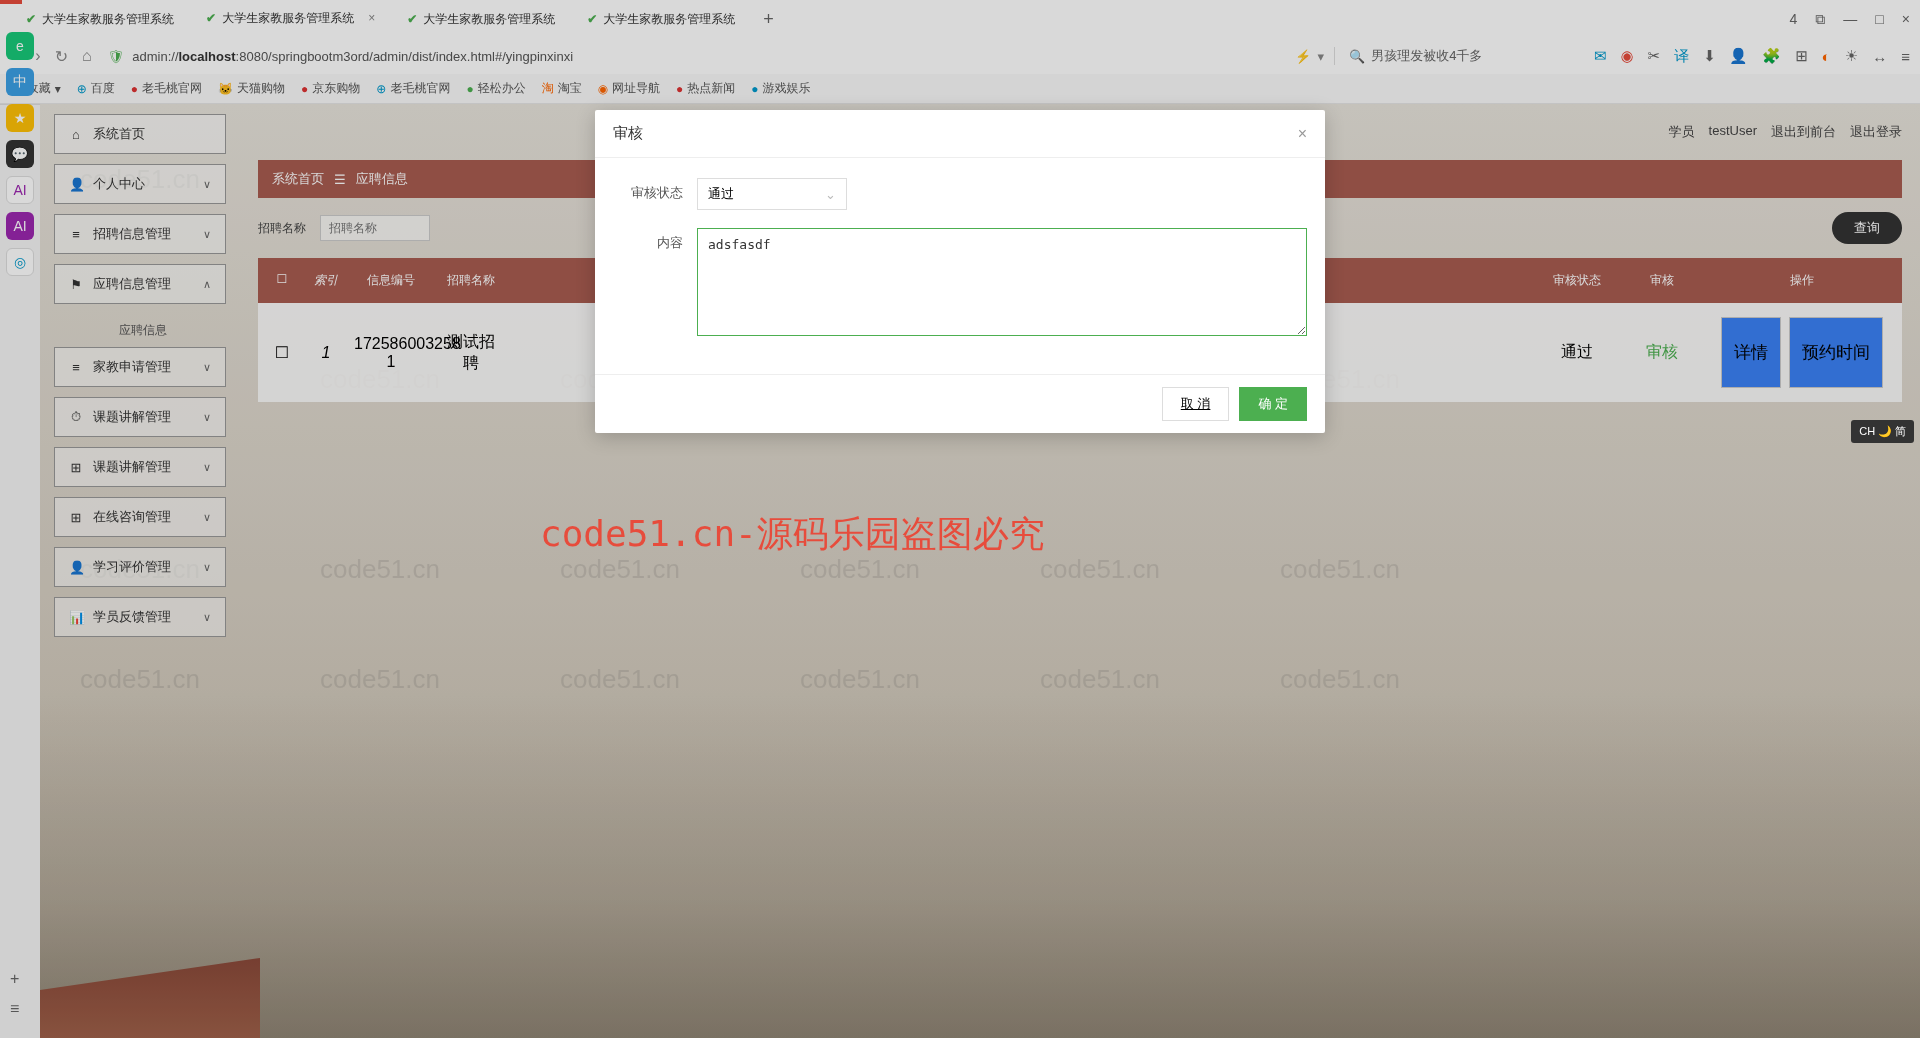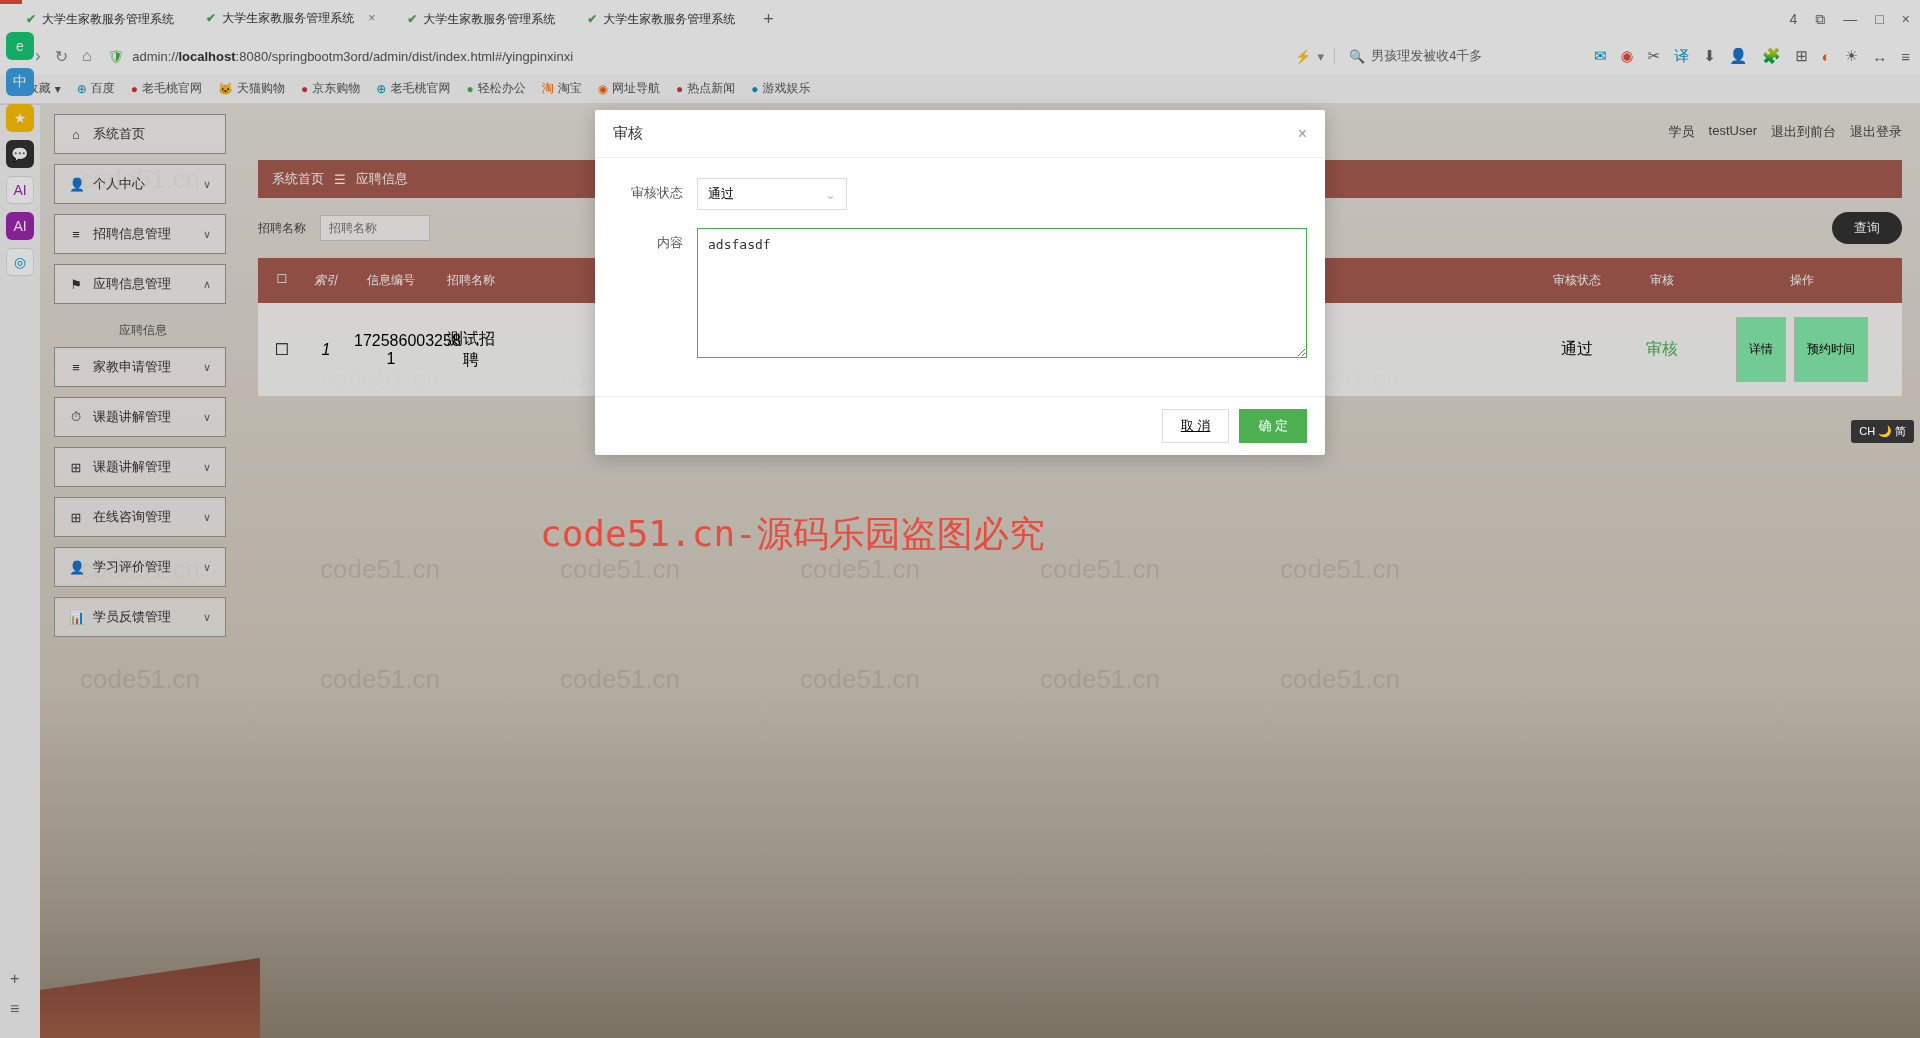--- a/index.html
+++ b/index.html
@@ -68,33 +68,33 @@
     .th, .td { padding: 14px 8px; text-align: center; }
     .tbody .trow { display: flex; align-items: center; background: rgba(255,255,255,0.7); }
     .col-check { width: 48px; }
     .col-idx { width: 40px; font-style: italic; }
     .col-num { width: 90px; }
     .col-name { width: 70px; }
     .col-spacer { flex: 1; }
     .col-status { width: 90px; }
     .col-audit { width: 80px; color: #4CAF50; }
     .col-ops { width: 200px; display: flex; gap: 8px; justify-content: center; }
-    .op-btn { border: 1px solid #ccc; padding: 23px 12px; font-size: 12px; background: #86efac; cursor: pointer; }
+    .op-btn { border: 1px solid #ccc; padding: 23px 12px; font-size: 17px; background: #3b82f6; cursor: pointer; }
     
     
     .modal-overlay { position: absolute; inset: 0; background: rgba(0,0,0,0.15); z-index: 10; display: flex; align-items: flex-start; justify-content: center; padding-top: 110px; }
     .modal { background: #fff; width: 730px; border-radius: 2px; box-shadow: 0 4px 20px rgba(0,0,0,0.2); }
     .modal-head { display: flex; align-items: center; padding: 14px 18px; border-bottom: 1px solid #eee; }
     .modal-title { font-size: 15px; color: #333; }
     .modal-close { margin-left: auto; color: #999; cursor: pointer; font-size: 16px; }
     .modal-body { padding: 20px 18px; }
     .form-row { display: flex; align-items: flex-start; margin-bottom: 18px; gap: 14px; }
     .form-label { width: 70px; text-align: right; font-size: 13px; color: #555; padding-top: 6px; }
     .form-select { border: 1px solid #ddd; padding: 6px 10px; width: 150px; font-size: 13px; display: flex; justify-content: space-between; align-items: center; }
-    .form-textarea { flex: 1; border: 1px solid #4CAF50; padding: 8px 10px; height: 130px; font-size: 13px; color: #333; font-family: monospace; resize: both; }
+    .form-textarea { flex: 1; border: 1px solid #4CAF50; padding: 8px 10px; height: 108px; font-size: 13px; color: #333; font-family: monospace; resize: both; }
     .modal-foot { padding: 12px 18px; display: flex; justify-content: flex-end; gap: 10px; border-top: 1px solid #eee; }
     .btn-cancel { border: 1px solid #ddd; background: #fff; padding: 7px 18px; font-size: 13px; cursor: pointer; text-decoration: underline; }
     .btn-confirm { background: #4CAF50; border: 1px solid #4CAF50; color: #fff; padding: 7px 18px; font-size: 13px; cursor: pointer; }
     
     
     .watermark { position: absolute; z-index: 1; color: rgba(80,80,80,0.15); font-size: 26px; pointer-events: none; }
     .watermark-red { position: absolute; z-index: 20; color: #e74c3c; font-size: 36px; font-weight: 500; pointer-events: none; left: 540px; top: 510px; font-family: monospace; }
     
     .side-badge { position: absolute; right: 6px; top: 420px; background: #333; color: #fff; font-size: 11px; padding: 4px 8px; border-radius: 3px; z-index: 30; }
     .bottom-left { position: absolute; left: 10px; bottom: 20px; display: flex; flex-direction: column; gap: 12px; color: #666; font-size: 16px; }

